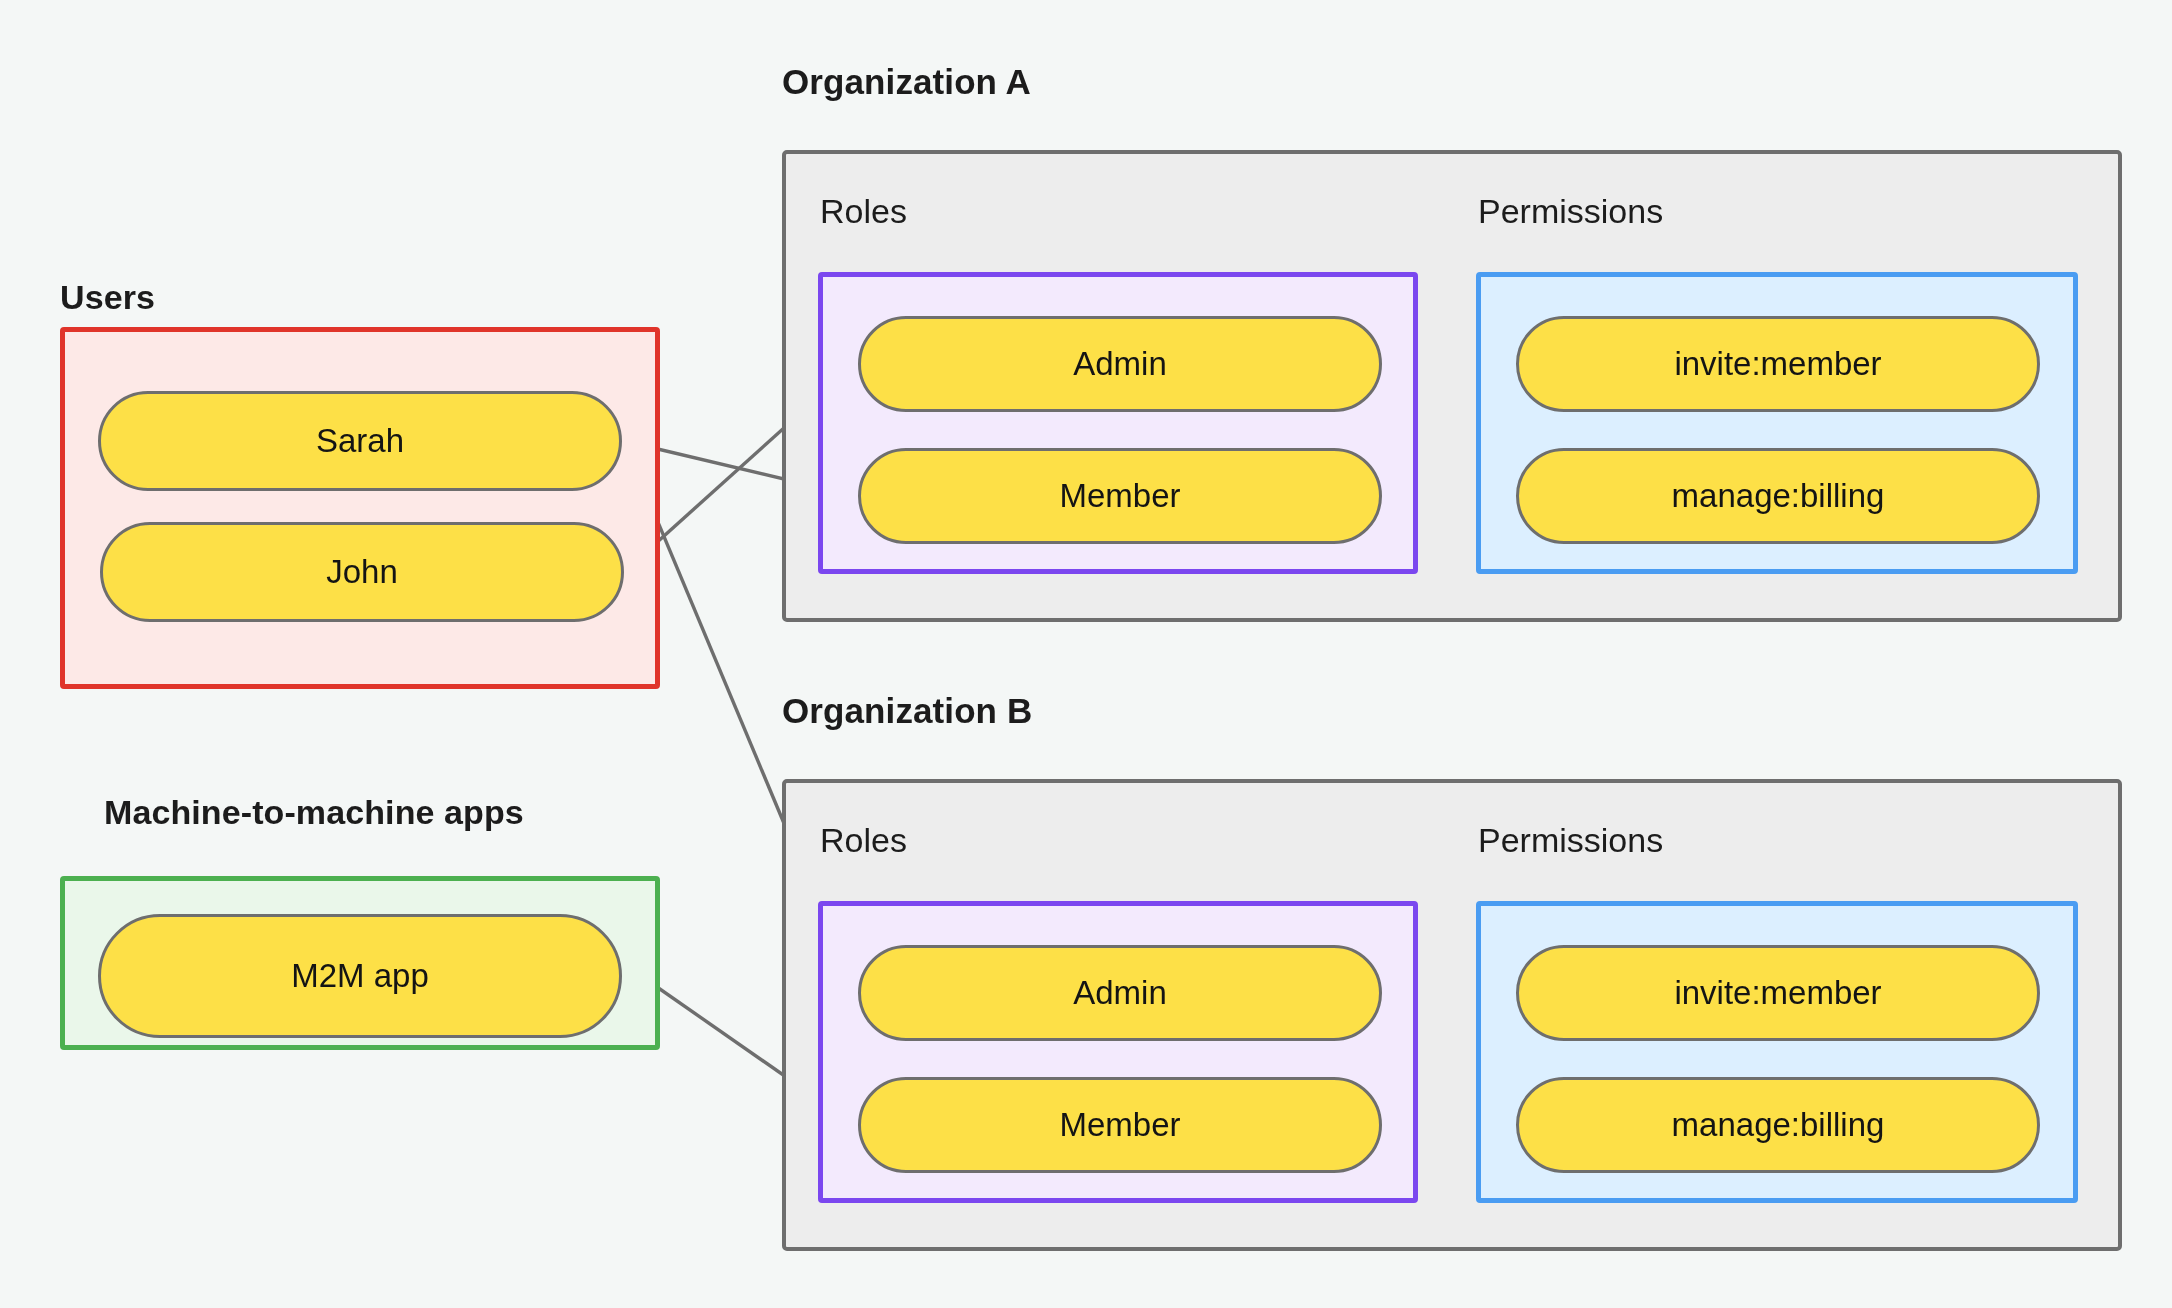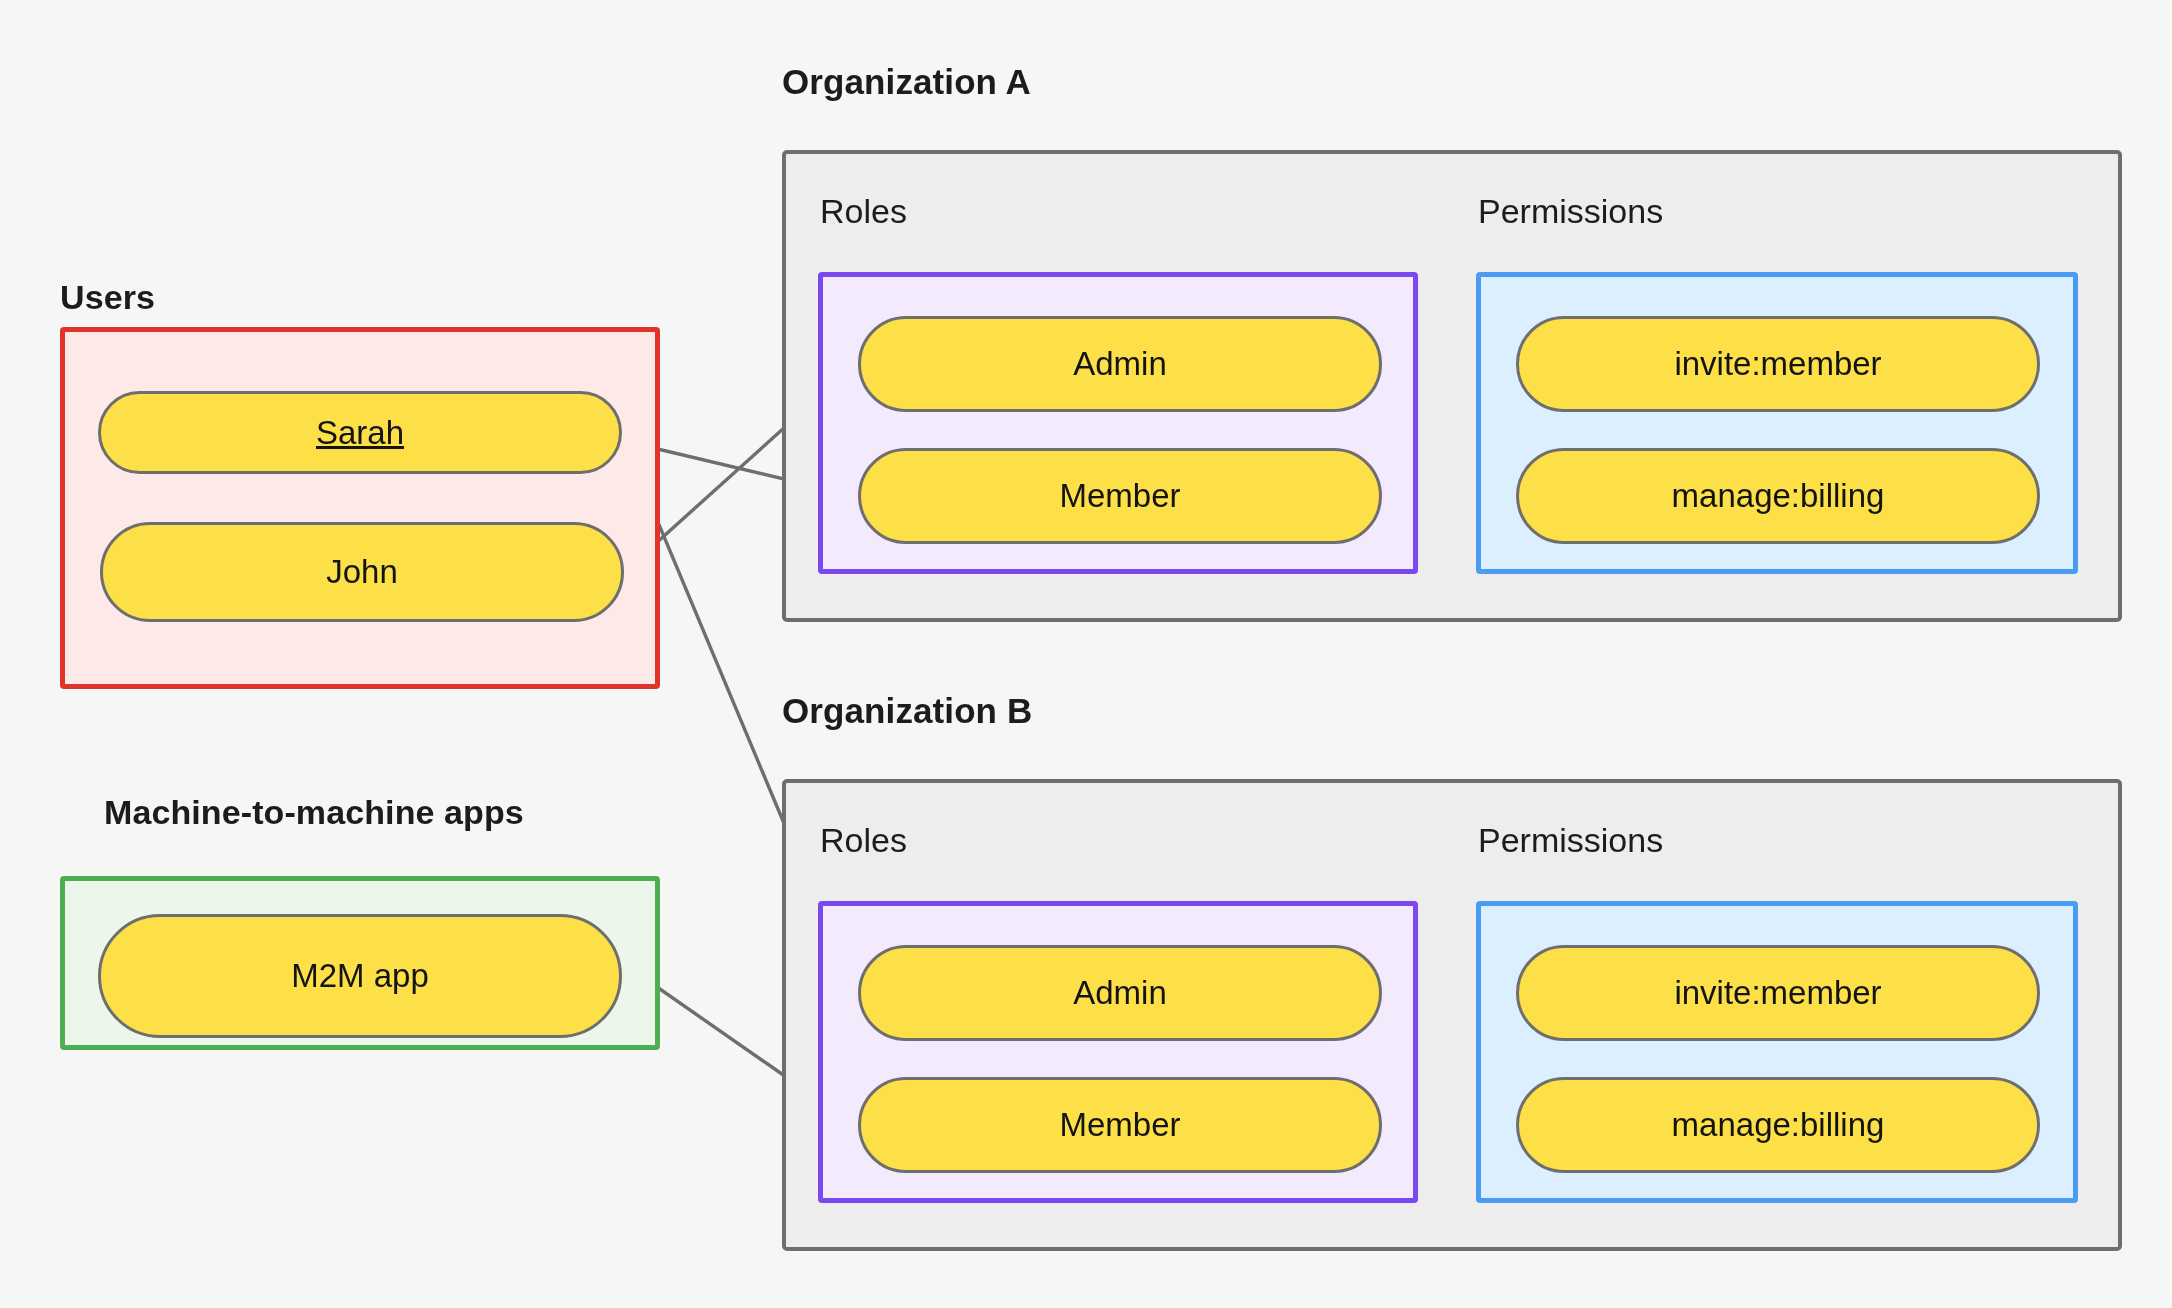--- a/index.html
+++ b/index.html
@@ -94,21 +94,21 @@
     <circle class="enddot" cx="855" cy="993" r="9"></circle>
     <circle class="enddot" cx="855" cy="1125" r="9"></circle>
     <circle class="enddot" cx="1513" cy="993" r="9"></circle>
     <circle class="enddot" cx="1513" cy="1125" r="9"></circle>
   </svg>
 
   <div class="caption" style="left:60px;top:235px;margin-top:43px;">Users</div>
 
   <div class="group users" style="left:60px;top:327px;width:600px;height:362px;"></div>
 
-  <div class="pill" style="left:98px;top:391px;width:524px;height:83px;text-decoration:underline;">Sarah</div>
+  <div class="pill" style="left:98px;top:391px;width:524px;height:100px;">Sarah</div>
 
   <div class="pill" style="left:100px;top:522px;width:524px;height:100px;">John</div>
 
   <div class="caption" style="left:60px;top:793px;margin-left:44px;">Machine-to-machine apps</div>
 
   <div class="group m2m" style="left:60px;top:876px;width:600px;height:174px;"></div>
 
   <div class="pill" style="left:98px;top:914px;width:524px;height:124px;">M2M app</div>
 
   <div class="caption org" style="left:782px;top:62px;">Organization A</div>

